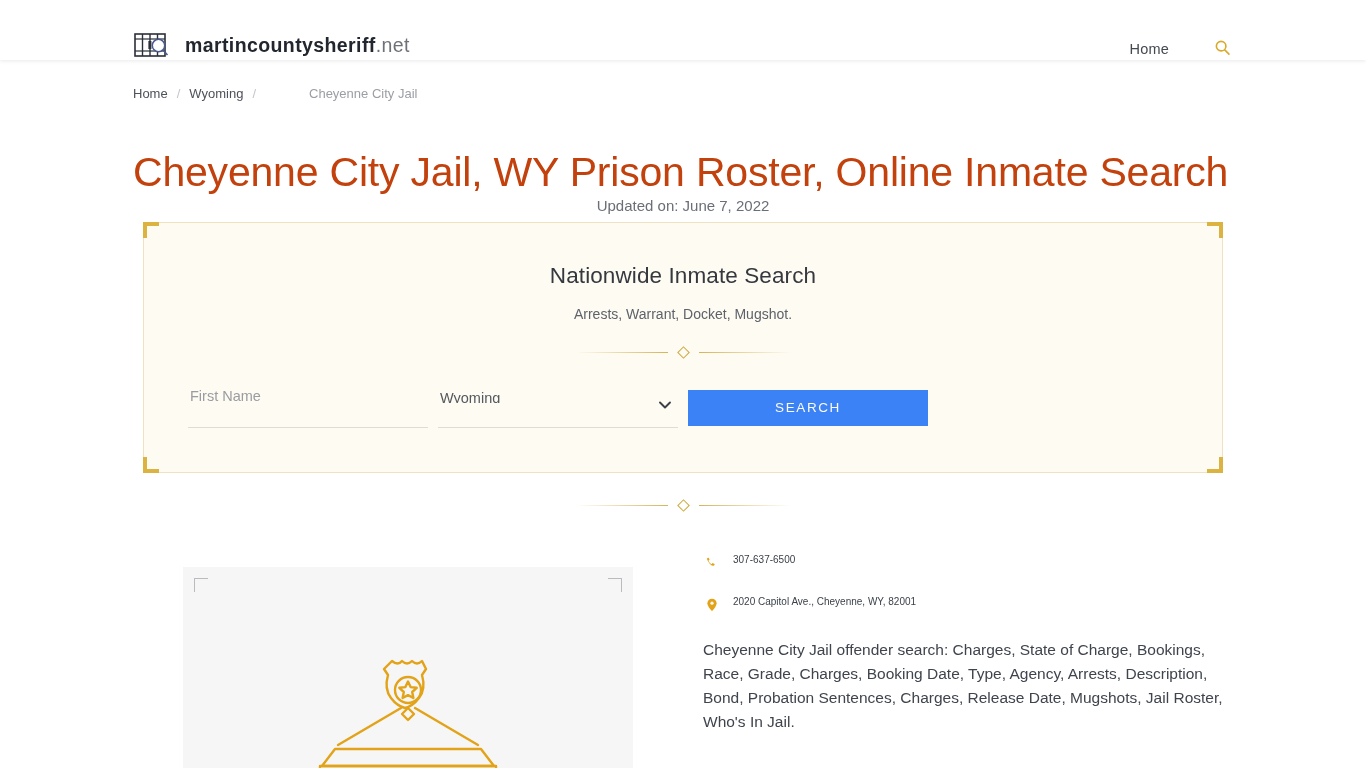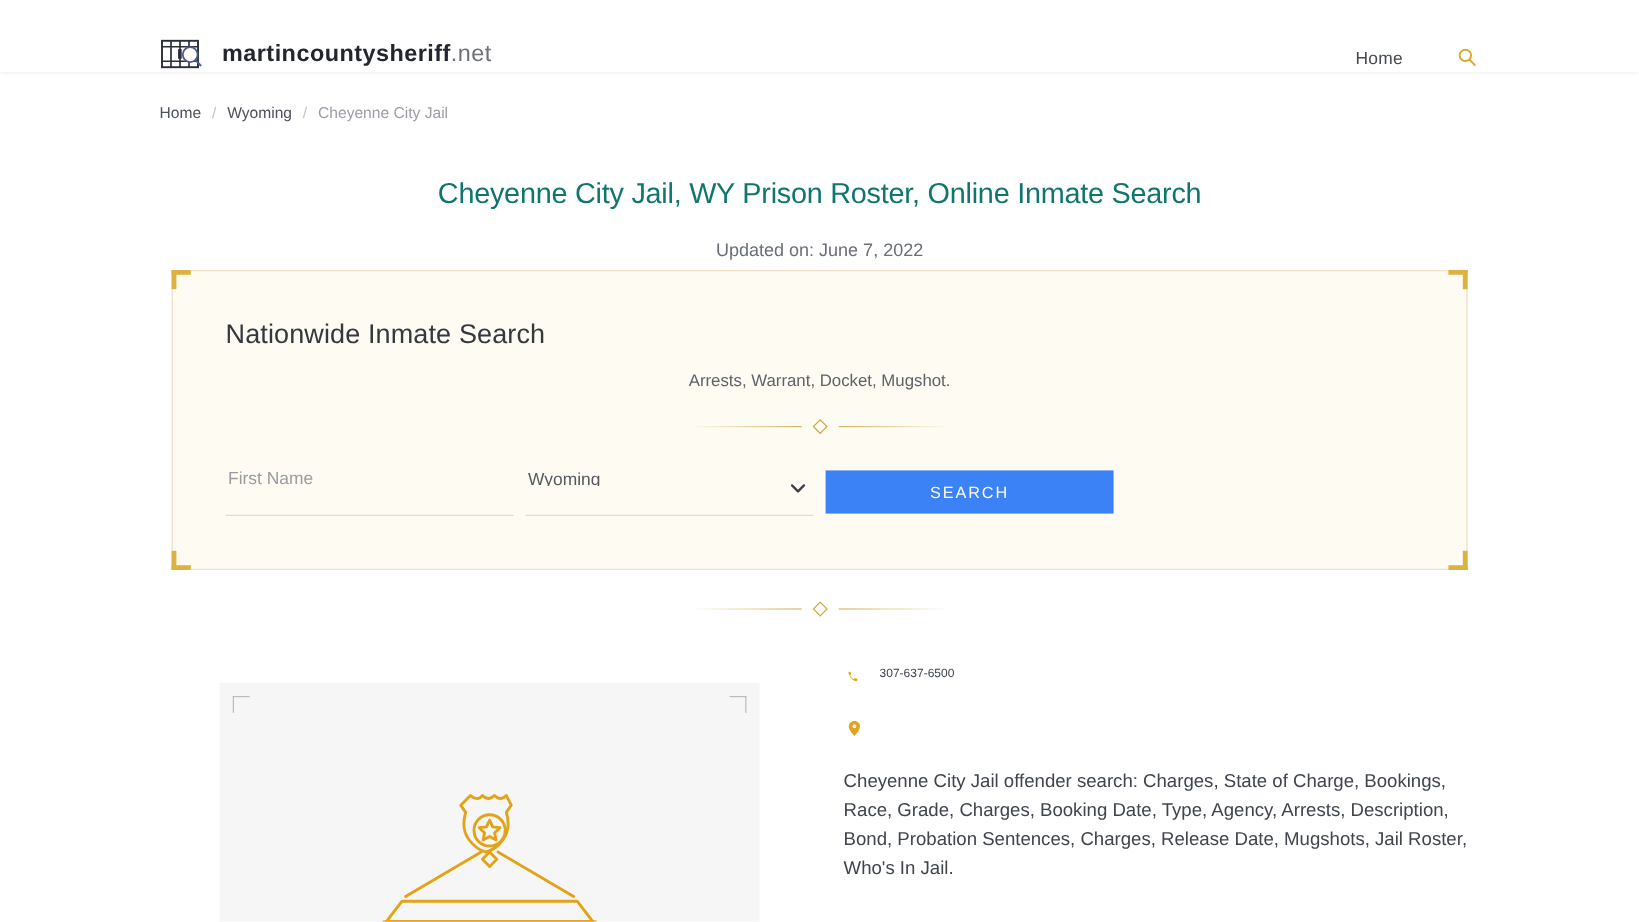--- a/index.html
+++ b/index.html
@@ -58,38 +58,37 @@
     width: 22px; height: 22px;
     display: flex; align-items: center; justify-content: center;
     background: none; border: 0; padding: 0; cursor: pointer;
   }
 
   
   .breadcrumb-wrap { width: 1100px; margin: 0 auto; padding-top: 26px; }
   .breadcrumb { display: flex; align-items: center; font-size: 13px; gap: 9px; }
   .crumb-link { color: #4d515a; text-decoration: none; }
   .crumb-sep { color: #c4c6cb; }
-  .crumb-current { color: #9b9ea5; }
+  .crumb-current { color: #9b9ea5; margin-left: 44px; }
 
   
   .page-title {
     width: 1100px;
     margin: 47px auto 0;
-    text-align: center;
-    font-size: 24px;
+    text-align: left;
+    font-size: 41px;
     font-weight: 400;
-    color: #0f766e;
+    color: #c2410c;
     letter-spacing: -.2px;
     line-height: 1.2;
   }
   .updated {
     text-align: center;
     font-size: 15px;
     color: #6a6e76;
-    margin-top: 23px;
   }
 
   
   .panel-wrap { width: 1080px; margin: 8px auto 0; }
   .panel {
     position: relative;
     background: #fdfbf2;
     border: 1px solid #eee2c0;
     padding: 40px 44px 44px;
   }
@@ -99,21 +98,21 @@
     border-color: #dcb341;
     border-style: solid;
     border-width: 0;
   }
   .corner.tl { top: -1px; left: -1px; border-top-width: 4px; border-left-width: 4px; }
   .corner.tr { top: -1px; right: -1px; border-top-width: 4px; border-right-width: 4px; }
   .corner.bl { bottom: -1px; left: -1px; border-bottom-width: 4px; border-left-width: 4px; }
   .corner.br { bottom: -1px; right: -1px; border-bottom-width: 4px; border-right-width: 4px; }
 
   .panel-title {
-    text-align: left;
+    text-align: center;
     font-size: 22.5px;
     font-weight: 400;
     color: #35383f;
     margin: 0;
     letter-spacing: .1px;
   }
   .panel-sub {
     text-align: center;
     font-size: 14px;
     color: #5e626a;
@@ -396,19 +395,20 @@
       <span class="detail-text">307-637-6500</span>
     </div>
 
     <div class="detail-row">
       <span class="detail-icon">
         <svg viewBox="0 0 14 16" width="12" height="14">
           <path d="M7 .8 C3.9.8 1.6 3.1 1.6 6.1 C1.6 9.9 7 15.3 7 15.3 S12.4 9.9 12.4 6.1 C12.4 3.1 10.1.8 7 .8 z" fill="#e2a318"></path>
           <circle cx="7" cy="5.9" r="1.9" fill="#f6f6f6"></circle>
         </svg>
       </span>
+      <span class="detail-text">2020 Capitol Ave., Cheyenne, WY, 82001</span>
     </div>
 
 
     <p class="desc">Cheyenne City Jail offender search: Charges, State of Charge, Bookings, Race, Grade, Charges, Booking Date, Type, Agency, Arrests, Description, Bond, Probation Sentences, Charges, Release Date, Mugshots, Jail Roster, Who's In Jail.</p>
   </div>
 
 </div>
 
 </body></html>

